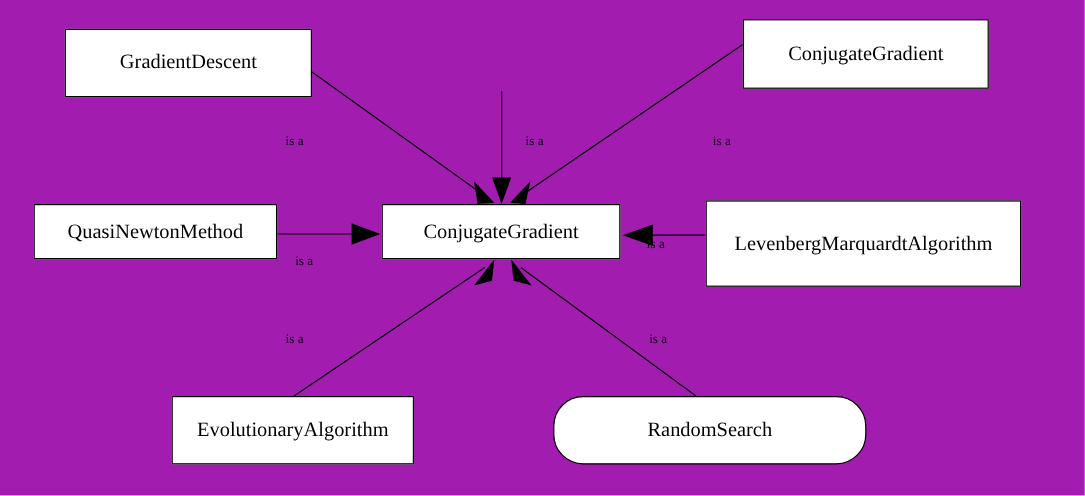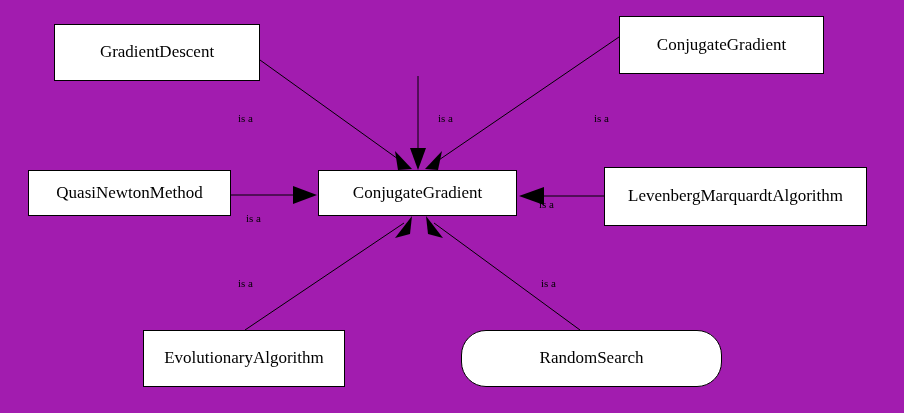--- a/index.html
+++ b/index.html
@@ -107,21 +107,21 @@
   </div>
 
   <div class="uml-class-box" style="left:28px; top:170px; width:203px; height:46px;">
     <span class="uml-class-name">QuasiNewtonMethod</span>
   </div>
 
   <div class="uml-class-box" style="left:318px; top:170px; width:199px; height:46px;">
     <span class="uml-class-name">ConjugateGradient</span>
   </div>
 
-  <div class="uml-class-box" style="left:604px; top:167px; width:263px; height:59px;">
+  <div class="uml-class-box" style="left:588px; top:167px; width:263px; height:72px;">
     <span class="uml-class-name">LevenbergMarquardtAlgorithm</span>
   </div>
 
   <div class="uml-class-box" style="left:143px; top:330px; width:202px; height:57px;">
     <span class="uml-class-name">EvolutionaryAlgorithm</span>
   </div>
 
   <div class="uml-class-box" style="left:461px; top:330px; width:261px; height:57px;border-radius:25px;">
     <span class="uml-class-name">RandomSearch</span>
   </div>

